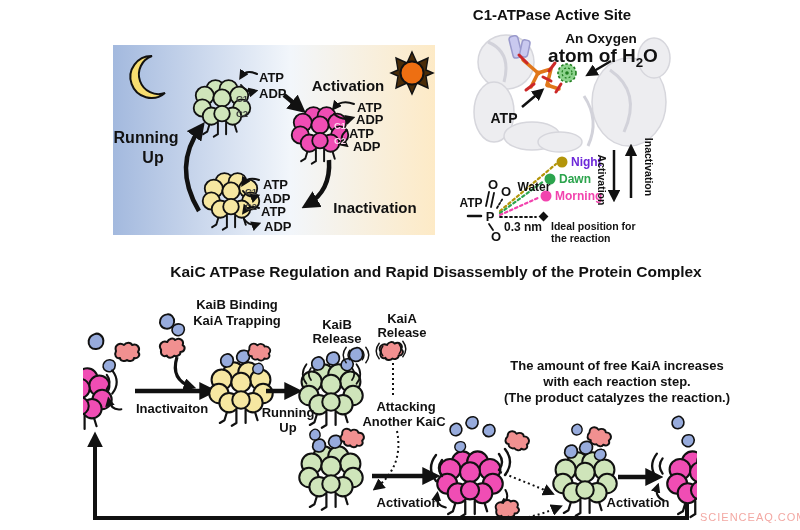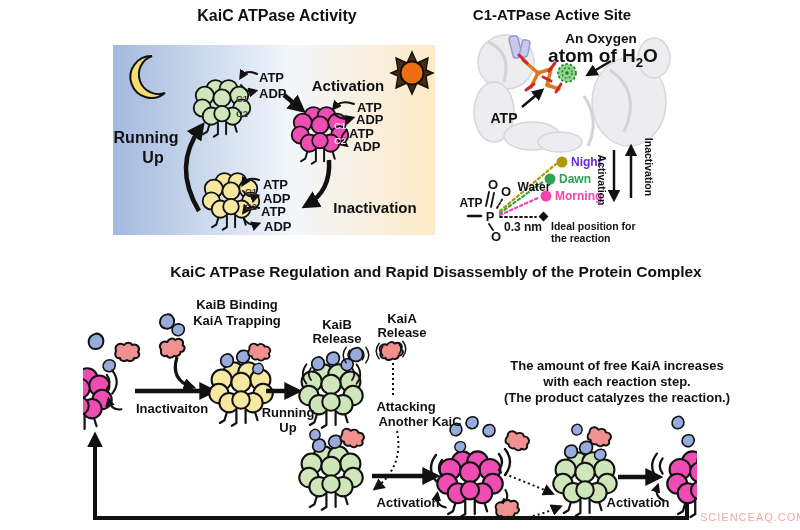--- a/index.html
+++ b/index.html
@@ -240,21 +240,20 @@
     <use href="#kaic" transform="translate(700,478) scale(0.95)" fill="#f04db4"></use>
   </g>
   <use href="#arcs" transform="translate(655,466) rotate(180) scale(0.95)"></use>
   <use href="#hook" transform="translate(659,494) rotate(170) scale(0.9)"></use>
   <use href="#kaib" transform="translate(678,423) scale(0.8) rotate(-10)" fill="#97abdc"></use>
   <use href="#kaib" transform="translate(688,441) scale(0.8) rotate(15)" fill="#97abdc"></use>
 
   <path d="M 687 504 L 687 518 L 95 518 L 95 437" fill="none" stroke="#111" stroke-width="4" marker-end="url(#mB)"></path>
 </svg>
 
-<div class="t f16 c" style="left:277px;top:8px;">KaiC ATPase Activity</div>
 <div class="t f16 c" style="left:146px;top:130px;">Running</div>
 <div class="t f16 c" style="left:153px;top:150px;">Up</div>
 <div class="t f15 c" style="left:348px;top:78px;">Activation</div>
 <div class="t f15 c" style="left:375px;top:200px;">Inactivation</div>
 
 <div class="t f9 c" style="left:222px;top:94px;color:#3a3a3a;">C1</div>
 <div class="t f9 c" style="left:222px;top:109px;color:#3a3a3a;">C2</div>
 <div class="t f9 c" style="left:320px;top:121px;color:#ffd9ef;">C1</div>
 <div class="t f9 c" style="left:320px;top:136px;color:#ffd9ef;">C2</div>
 <div class="t f9 c" style="left:231px;top:187px;color:#3a3a3a;">C1</div>
@@ -296,21 +295,21 @@
 <div class="t f13 c" style="left:237px;top:298px;">KaiB Binding</div>
 <div class="t f13 c" style="left:237px;top:314px;">KaiA Trapping</div>
 <div class="t f13 c" style="left:172px;top:402px;">Inactivaiton</div>
 <div class="t f13 c" style="left:288px;top:406px;">Running</div>
 <div class="t f13 c" style="left:288px;top:421px;">Up</div>
 <div class="t f13 c" style="left:337px;top:318px;">KaiB</div>
 <div class="t f13 c" style="left:337px;top:332px;">Release</div>
 <div class="t f13 c" style="left:402px;top:312px;">KaiA</div>
 <div class="t f13 c" style="left:402px;top:326px;">Release</div>
 <div class="t f13 c" style="left:406px;top:400px;">Attacking</div>
-<div class="t f13 c" style="left:420px;top:415px;">Another KaiC</div>
+<div class="t f13 c" style="left:404px;top:415px;">Another KaiC</div>
 <div class="t f13 c" style="left:617px;top:359px;">The amount of free KaiA increases</div>
 <div class="t f13 c" style="left:617px;top:375px;">with each reaction step.</div>
 <div class="t f13 c" style="left:617px;top:391px;">(The product catalyzes the reaction.)</div>
 <div class="t f13 c" style="left:408px;top:496px;">Activation</div>
 <div class="t f13 c" style="left:638px;top:496px;">Activation</div>
 
 <div class="t wm" style="left:700px;top:512px;">SCIENCEAQ.COM</div>
 
 </div>
 

